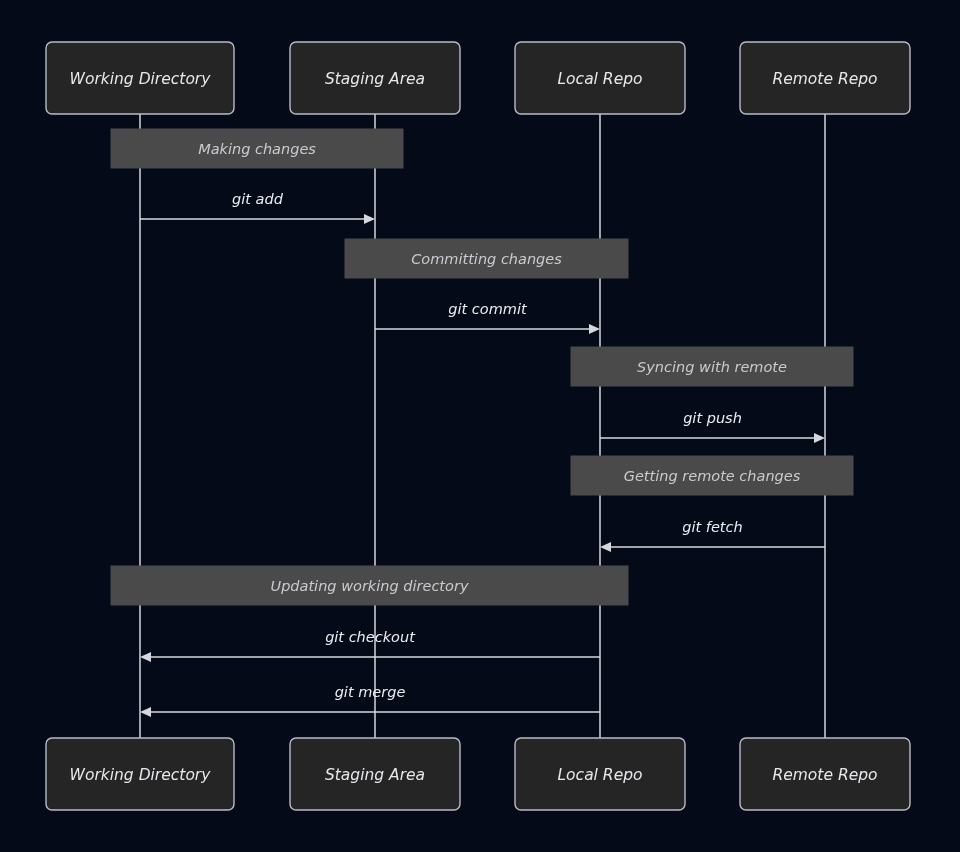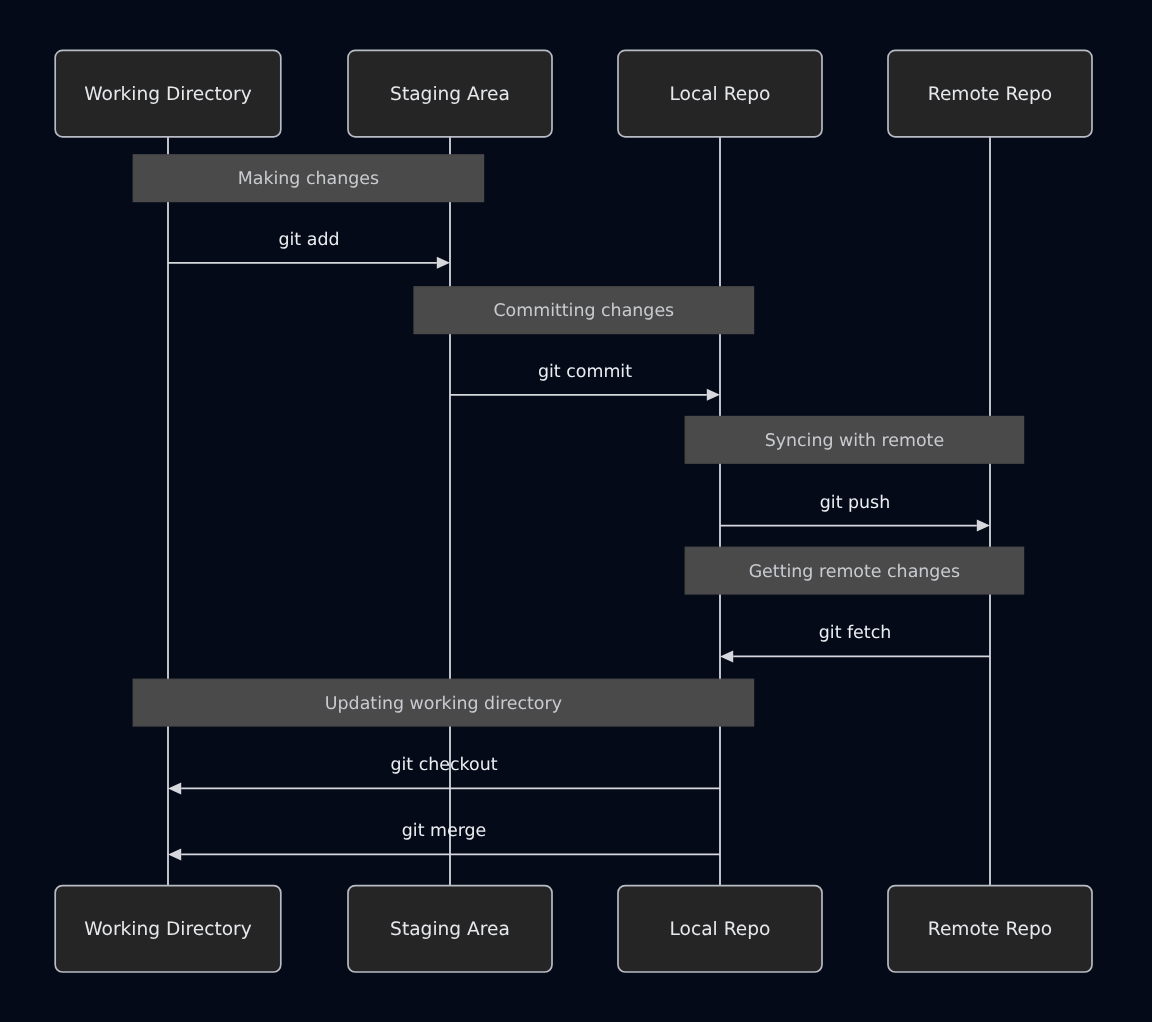--- a/index.html
+++ b/index.html
@@ -12,20 +12,21 @@
     width: 960px;
     height: 852px;
     overflow: hidden;
     font-family: "DejaVu Sans", "Liberation Sans", sans-serif;
   }
   #diagram-root {
     position: relative;
     width: 960px;
     height: 852px;
     background: #737373;
+    font-style: italic;
   }
   svg#sequence-svg {
     position: absolute;
     left: 0;
     top: 0;
     width: 960px;
     height: 852px;
     display: block;
   }
   .participant-box {

